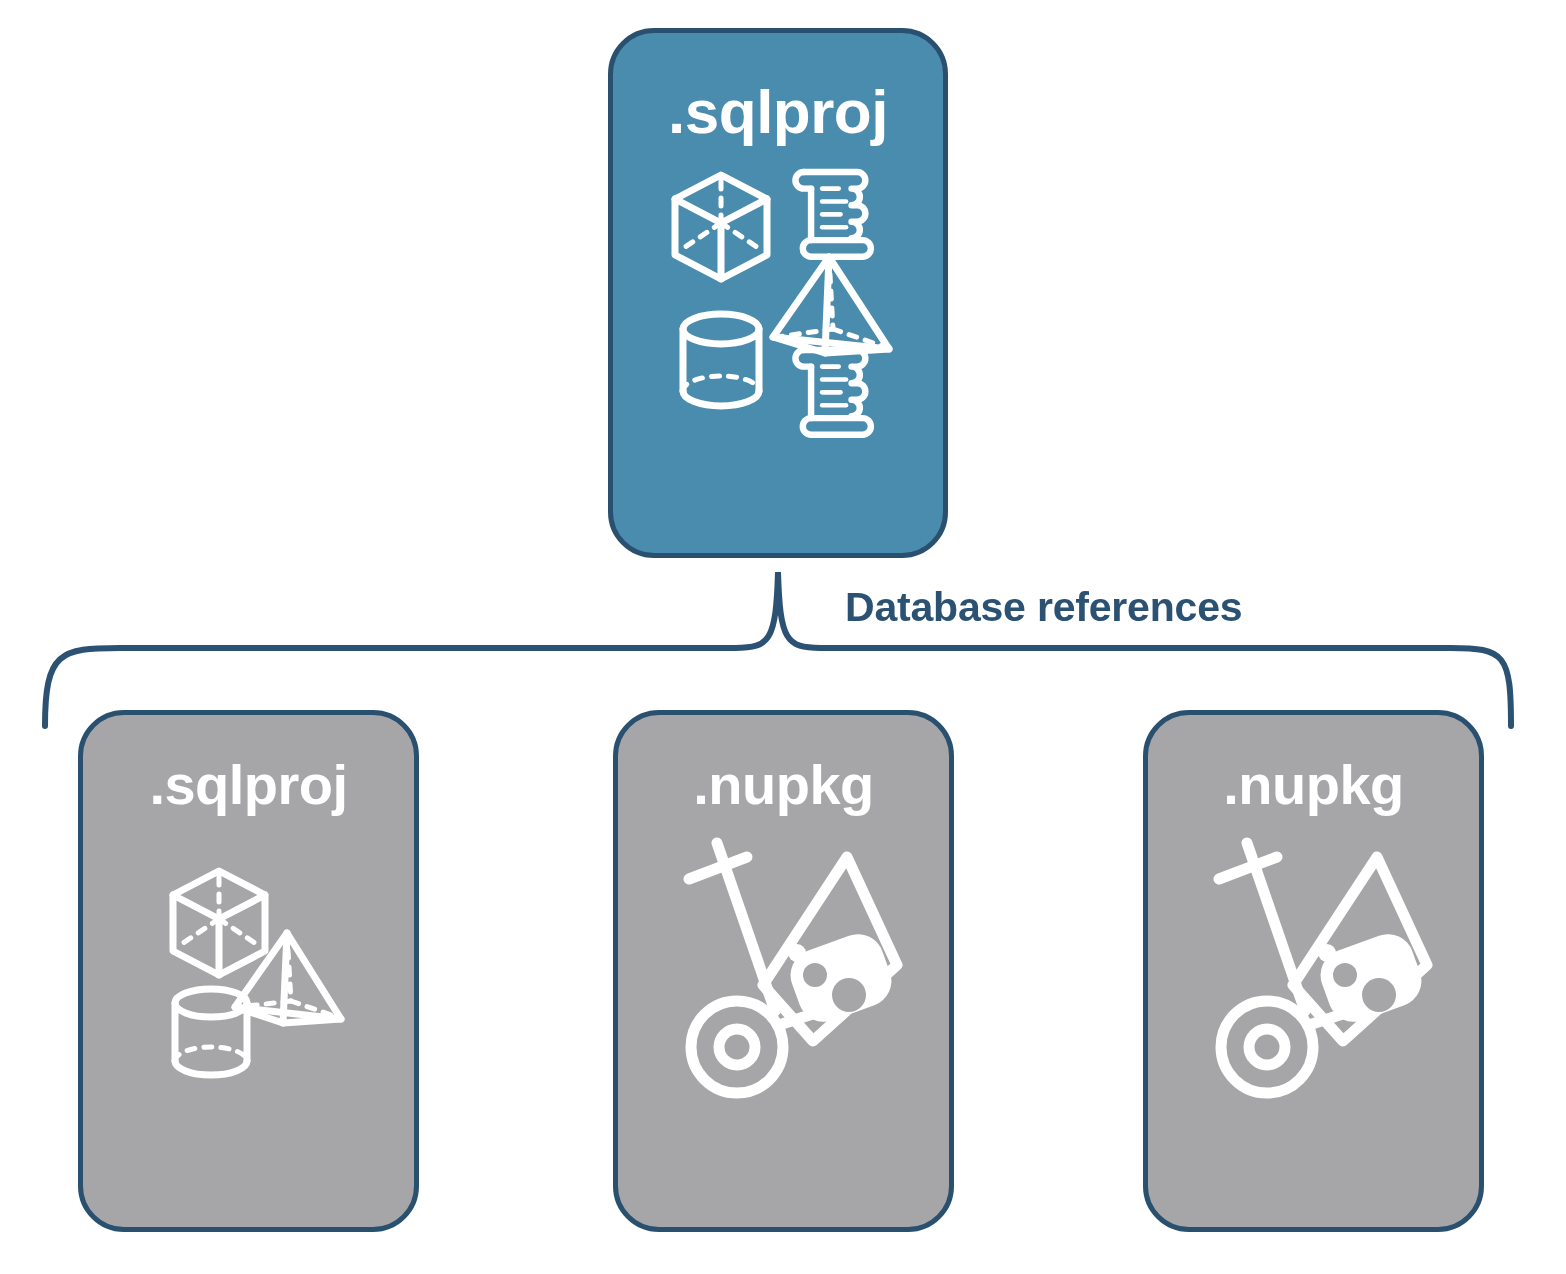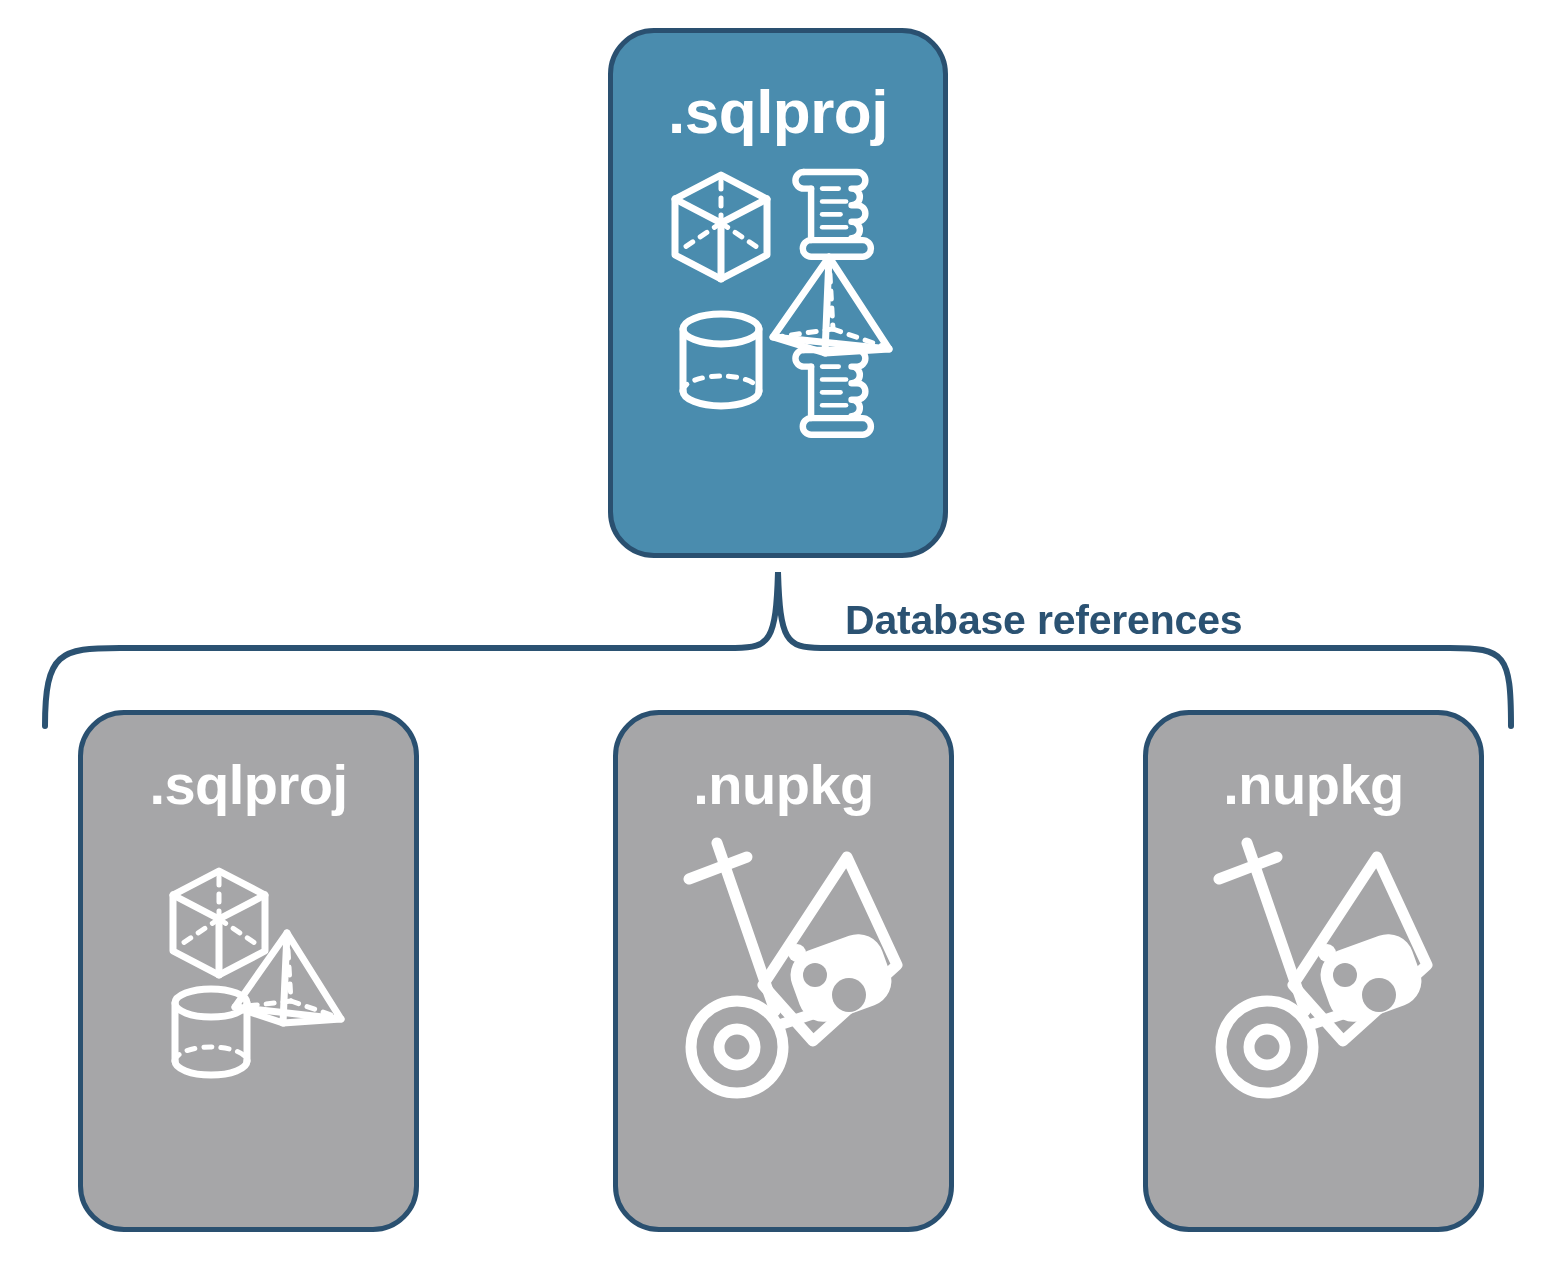--- a/index.html
+++ b/index.html
@@ -82,21 +82,21 @@
   #connector {
     position: absolute;
     left: 0; top: 0;
     width: 1566px;
     height: 1274px;
     pointer-events: none;
   }
   #brace-label {
     position: absolute;
     left: 845px;
-    top: 597px;
+    top: 584px;
     font-size: 41px;
     font-weight: bold;
     color: #2B5272;
     letter-spacing: -0.2px;
     white-space: nowrap;
     user-select: none;
   }
 </style>
 </head>
 <body>

